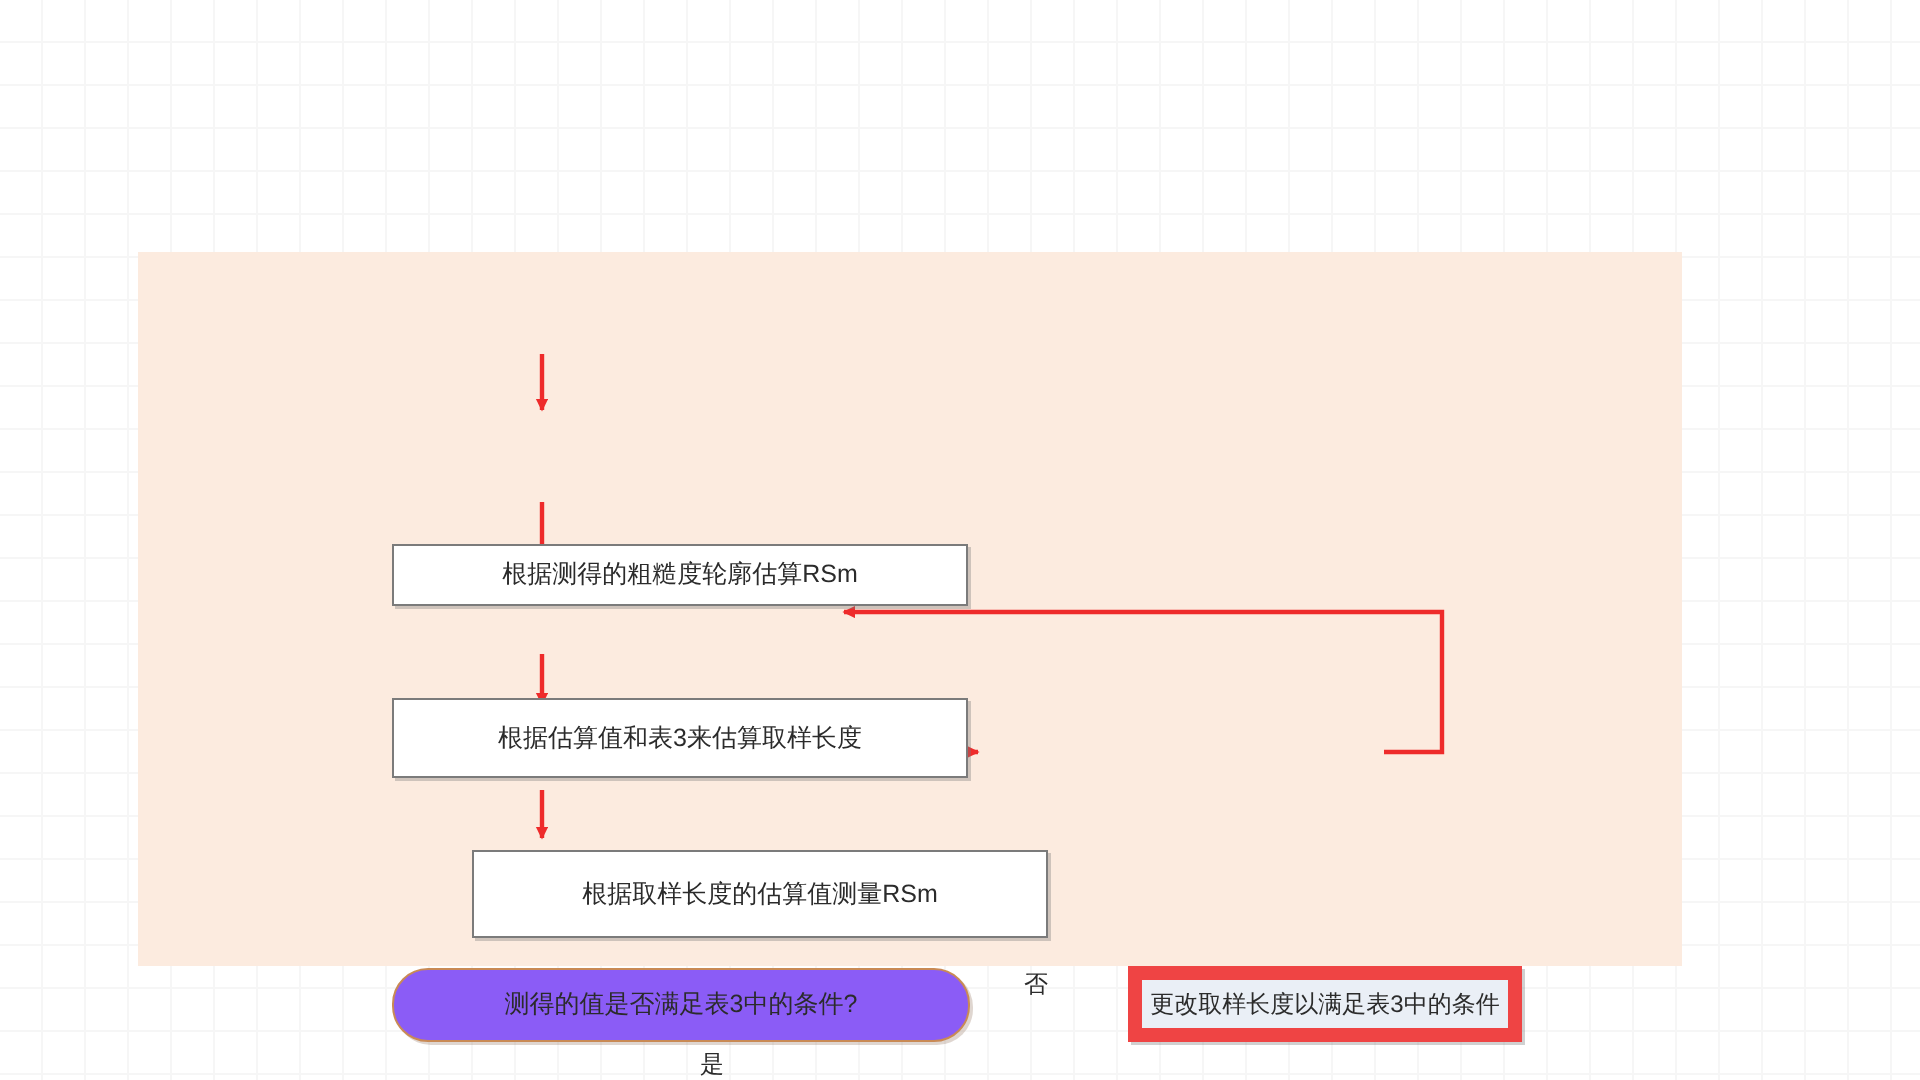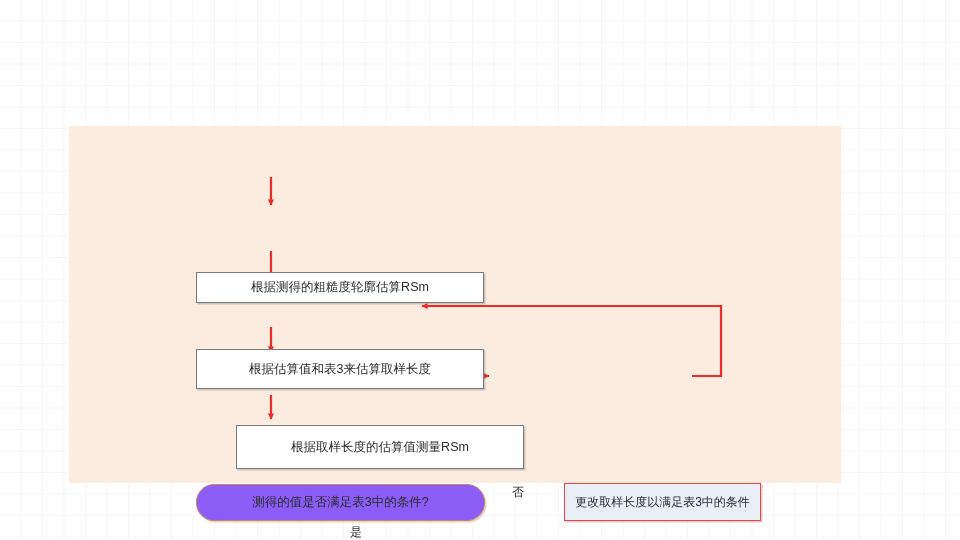--- a/index.html
+++ b/index.html
@@ -71,21 +71,21 @@
     box-shadow: 1.5px 1.5px 0 rgba(120,120,120,0.35);
   }
   .node-decision {
     background: #8b5cf6;
     border: 1px solid #c98a55;
     border-radius: 18px;
     box-shadow: 1.5px 1.5px 0 rgba(150,120,100,0.3);
   }
   .node-gray {
     background: #eaeff6;
-    border: 1px solid #ef4444;
+    border: 7px solid #ef4444;
     box-shadow: 1.5px 1.5px 0 rgba(120,120,120,0.35);
   }
   #n1 { left: 127px; top: 146px; width: 288px; height: 31px; }
   #n2 { left: 127px; top: 211px; width: 288px; height: 40px; margin-top: 12px; }
   #n3 { left: 127px; top: 299px; width: 288px; height: 44px; margin-left: 40px; }
   #n4 { left: 127px; top: 358px; width: 289px; height: 37px; }
   #n6 { left: 495px; top: 357px; width: 197px; height: 38px; font-size: 12px; }
 
   .edge-label {
     position: absolute;

